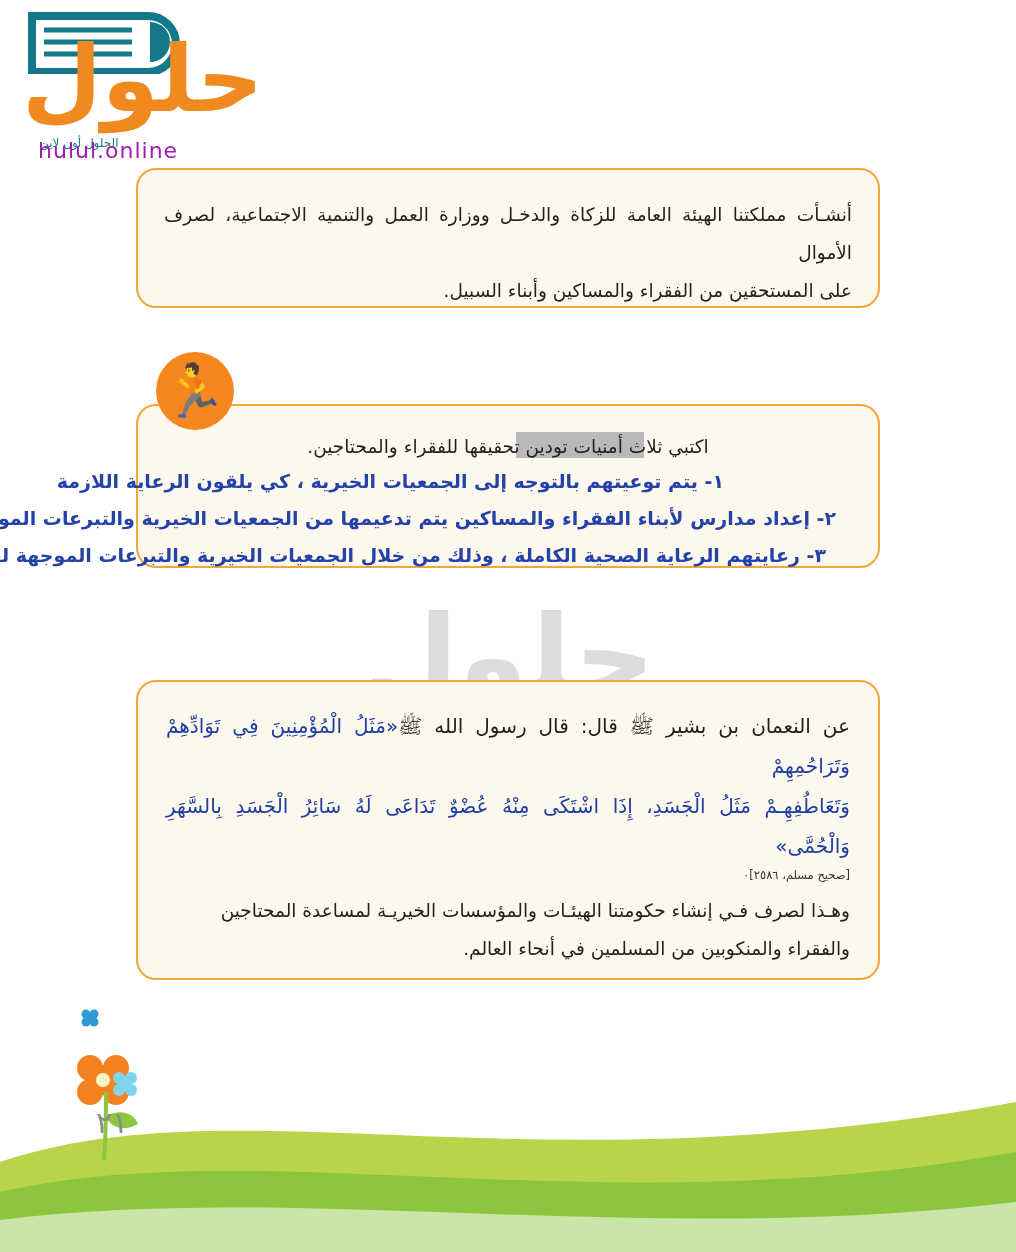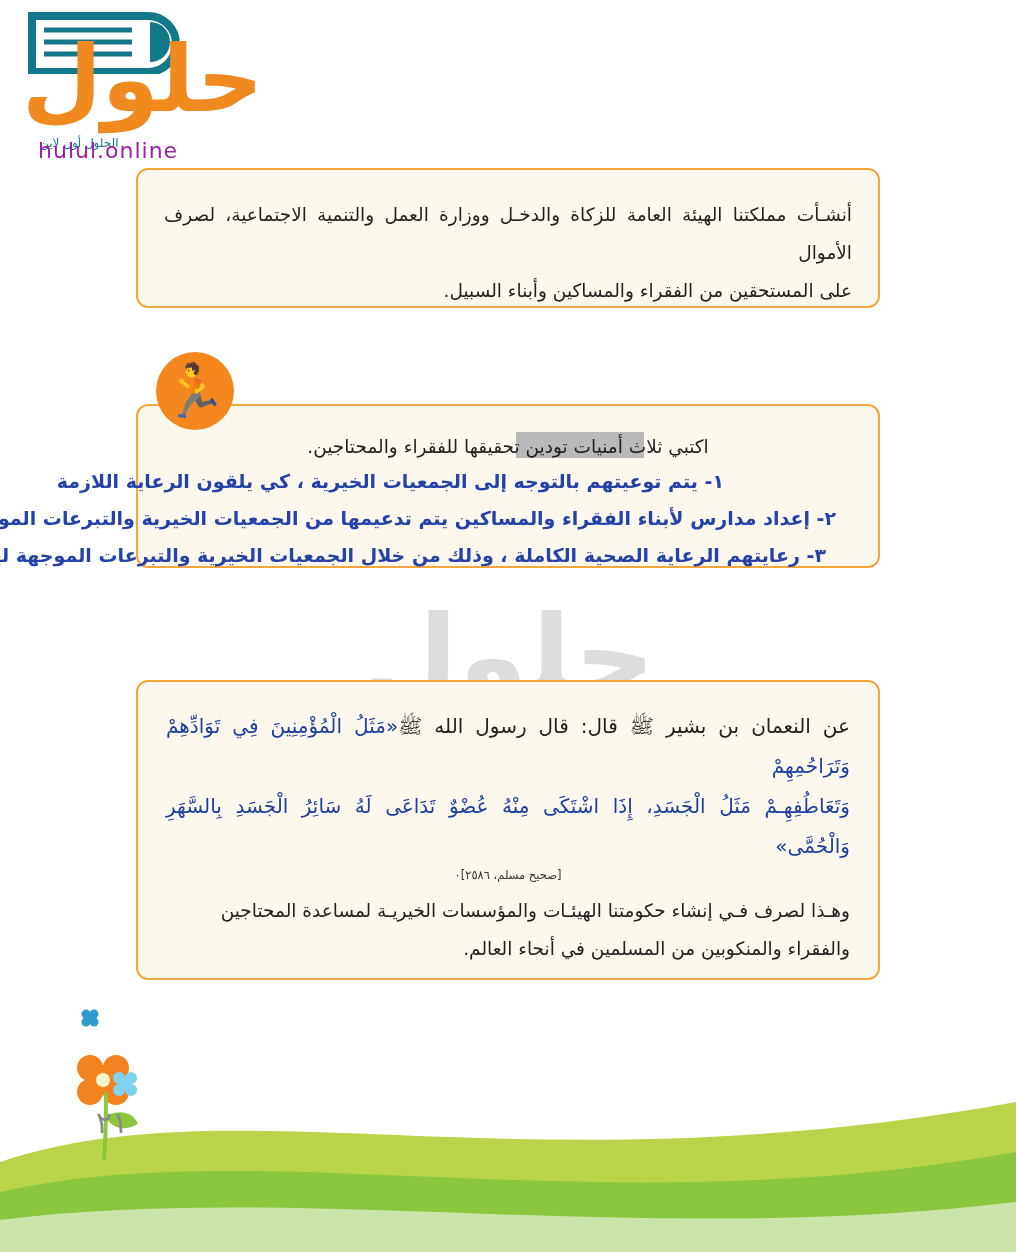--- a/index.html
+++ b/index.html
@@ -89,21 +89,21 @@
     color: #a21caf;
     letter-spacing: 1px;
     direction: ltr;
   }
 
   
   .box {
     position: absolute;
     box-sizing: border-box;
     border: 2px solid #f3a63a;
-    border-radius: 12px;
+    border-radius: 20px;
     background: #fdf7ec;
     z-index: 10;
   }
 
   .box-top {
     right: 136px;
     left: 136px;
     top: 168px;
     height: 140px;
     padding: 26px 26px 0 26px;
@@ -210,21 +210,21 @@
     font-size: 20px;
     color: #231f20;
     line-height: 2.0;
     text-align: justify;
   }
   .hadith-quote {
     color: #1f3fa0;
   }
   .hadith-ref {
     direction: rtl;
-    text-align: center;
+    text-align: right;
     font-size: 11.5px;
     color: #333;
     margin-top: 2px;
     margin-bottom: 10px;
   }
   .hadith-tail {
     direction: rtl;
     font-size: 18.5px;
     color: #231f20;
     line-height: 2.05;

